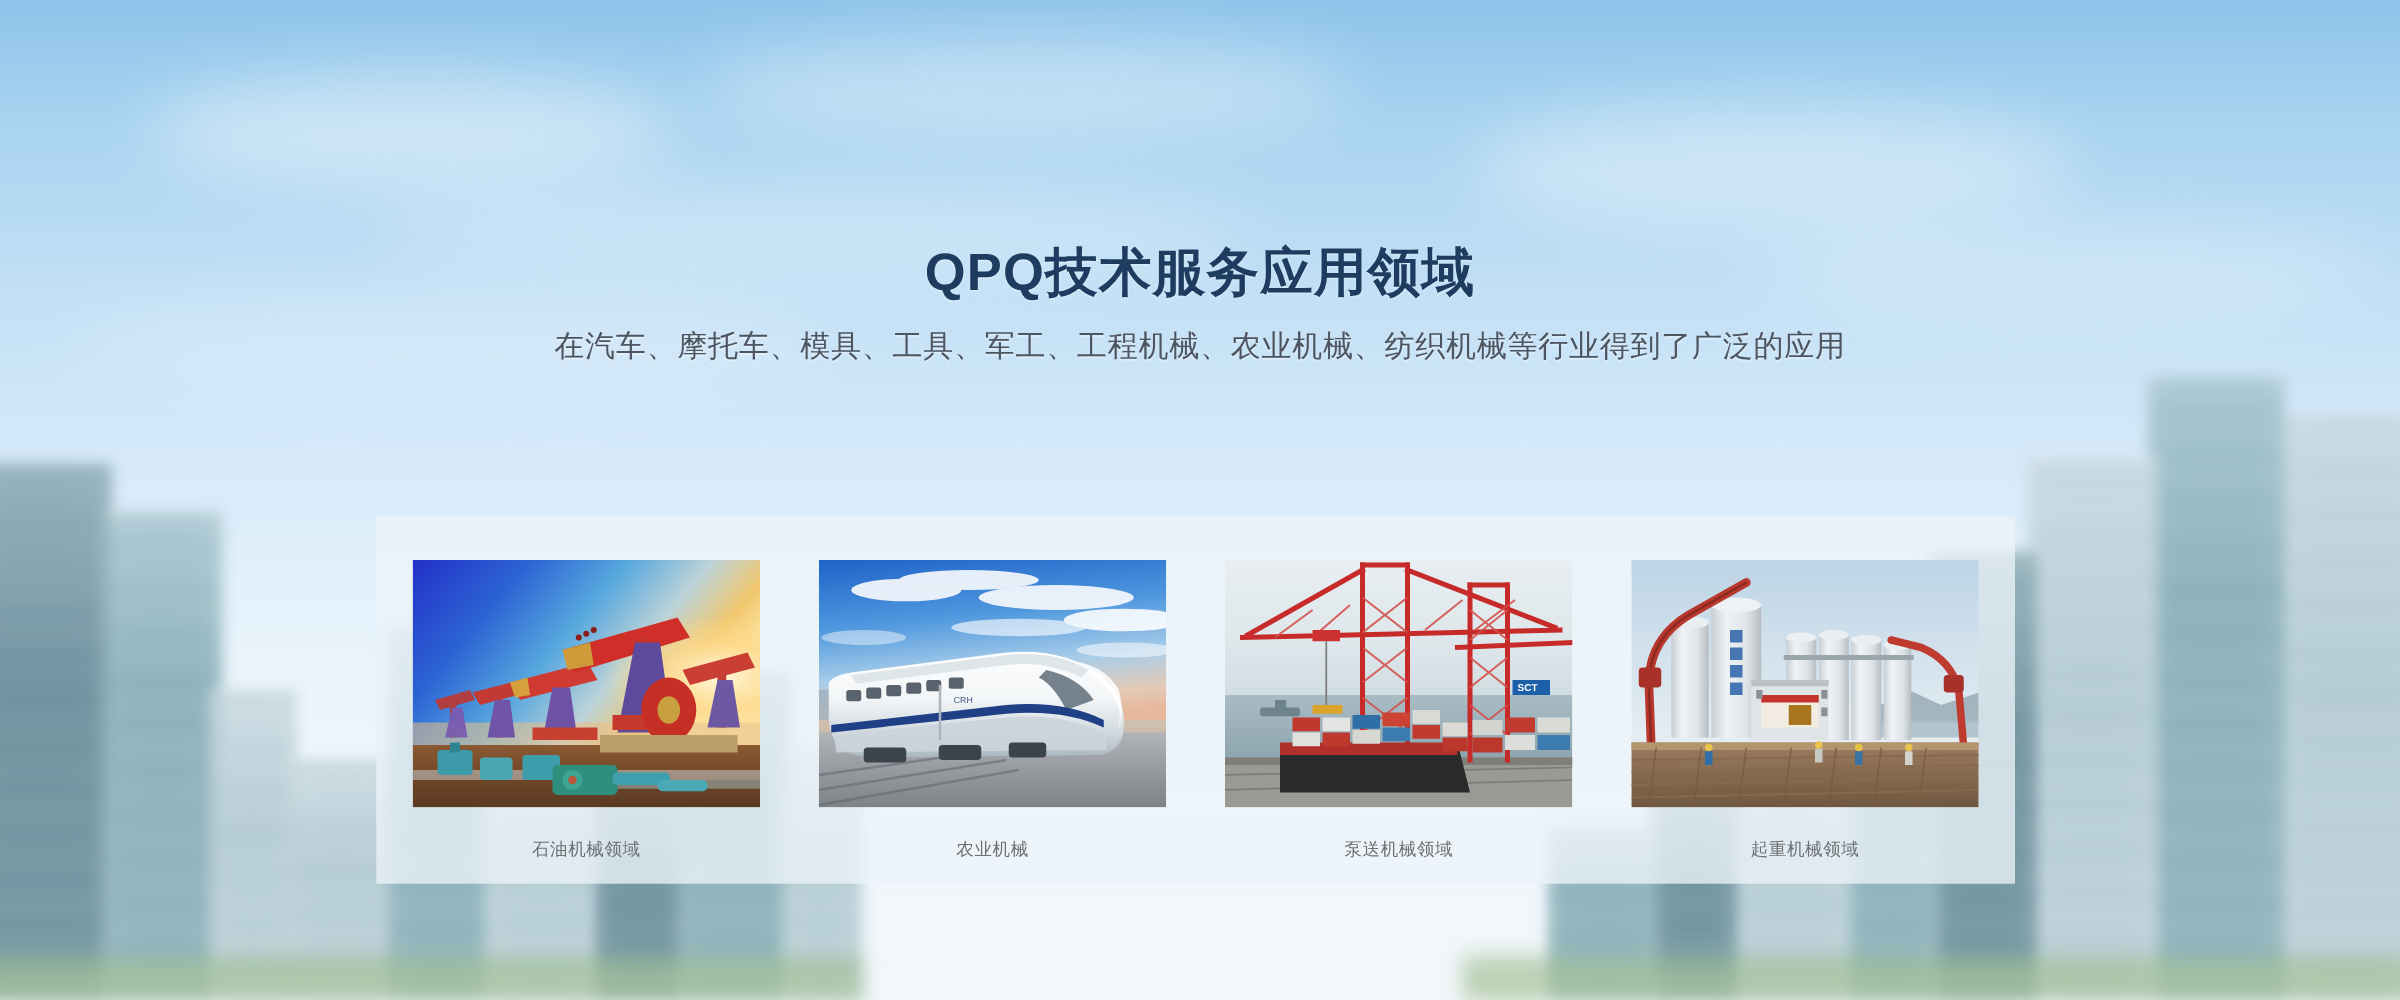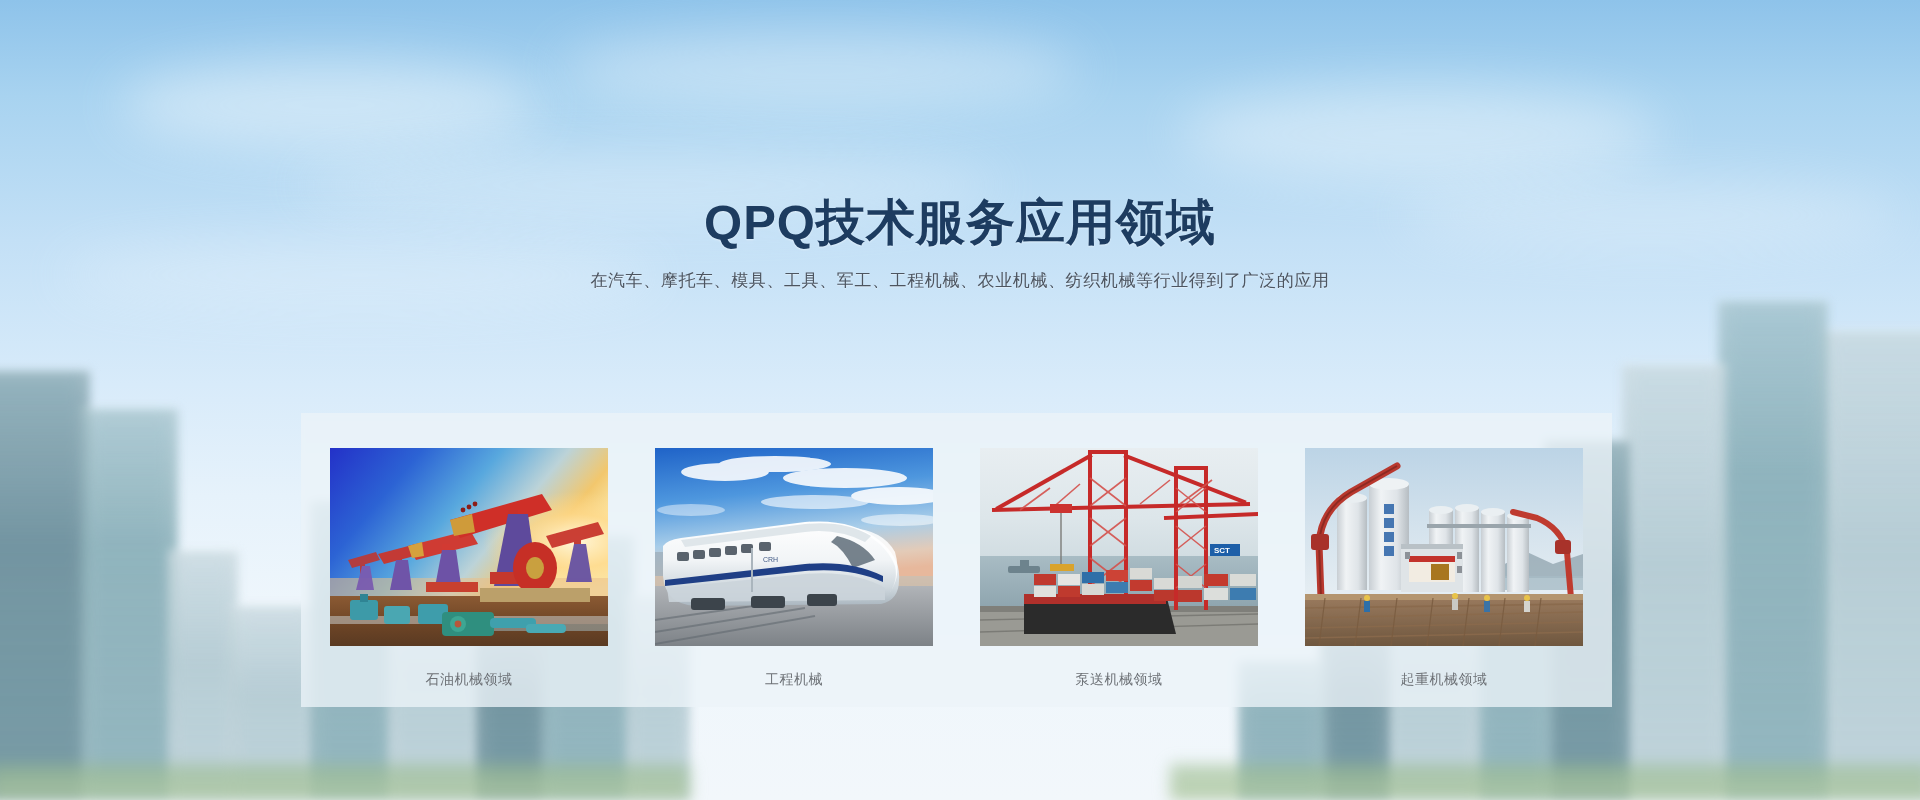--- a/index.html
+++ b/index.html
@@ -91,30 +91,30 @@
   }
 
   
   .heading-wrap {
     position: absolute;
     top: 0; left: 0; right: 0;
     text-align: center;
   }
   .page-title {
     margin-top: 192px;
-    font-size: 49px;
+    font-size: 42px;
     font-weight: 700;
     letter-spacing: 1px;
     color: #1d3c60;
     line-height: 1.25;
     text-shadow: 0 1px 2px rgba(255,255,255,0.45);
   }
   .page-subtitle {
     margin-top: 16px;
-    font-size: 17px;
+    font-size: 24px;
     font-weight: 400;
     color: #4d5560;
     letter-spacing: 0.6px;
     text-shadow: 0 1px 1px rgba(255,255,255,0.4);
     text-align: center;
   }
 
   
   .panel {
     position: absolute;
@@ -360,21 +360,21 @@
           <rect x="96" y="100" width="2" height="44" fill="#aab5bd"></rect>
           <text x="108" y="114" font-family="Liberation Sans, sans-serif" font-size="7" fill="#415a86">CRH</text>
 
           <g fill="#3c444b">
             <rect x="36" y="150" width="34" height="12" rx="3"></rect>
             <rect x="96" y="148" width="34" height="12" rx="3"></rect>
             <rect x="152" y="146" width="30" height="12" rx="3"></rect>
           </g>
         </svg>
       </div>
-      <div class="card-label">工程机械</div>
+      <div class="card-label">农业机械</div>
     </div>
 
     <div class="card">
       <div class="card-thumb">
         <svg viewBox="0 0 278 198" preserveAspectRatio="none">
           <defs>
             <linearGradient id="hazesky" x1="0" y1="0" x2="0" y2="1">
               <stop offset="0%" stop-color="#e8eef1"></stop>
               <stop offset="60%" stop-color="#dde6ea"></stop>
               <stop offset="100%" stop-color="#cfdbe0"></stop>

